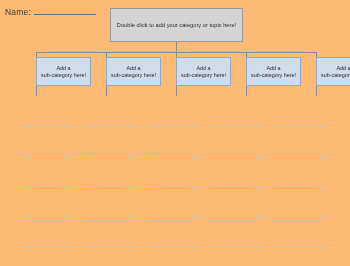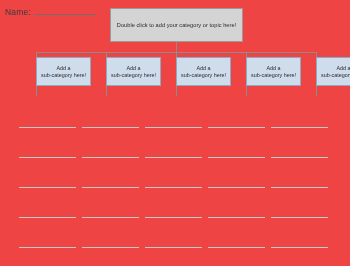--- a/index.html
+++ b/index.html
@@ -14,21 +14,21 @@
     overflow: hidden;
     font-family: "Liberation Sans", sans-serif;
     color: #222222;
   }
 
   #page {
     position: absolute;
     left: 0; top: 0;
     width: 350px;
     height: 266px;
-    background: #ef4444;
+    background: #fdba74;
   }
 
   
   .name-row {
     position: absolute;
     left: 5px;
     top: 4px;
     display: flex;
     align-items: flex-end;
     height: 13px;

